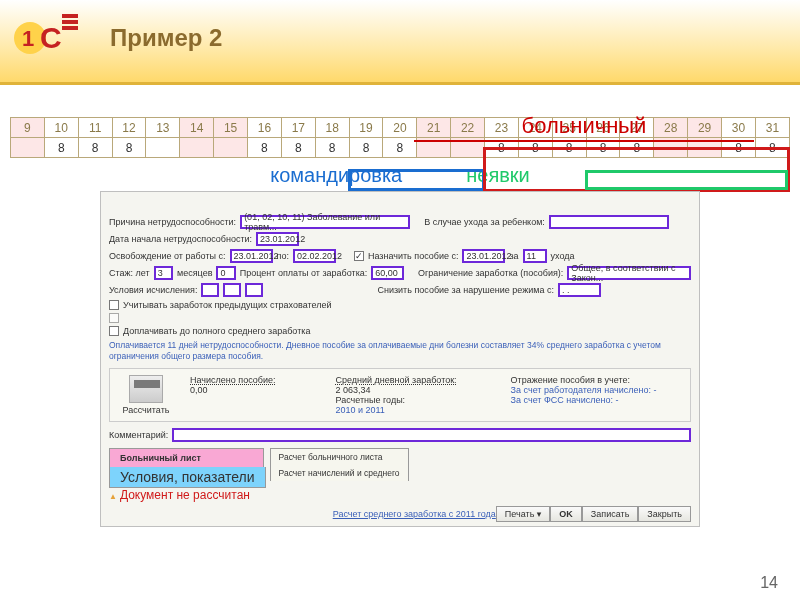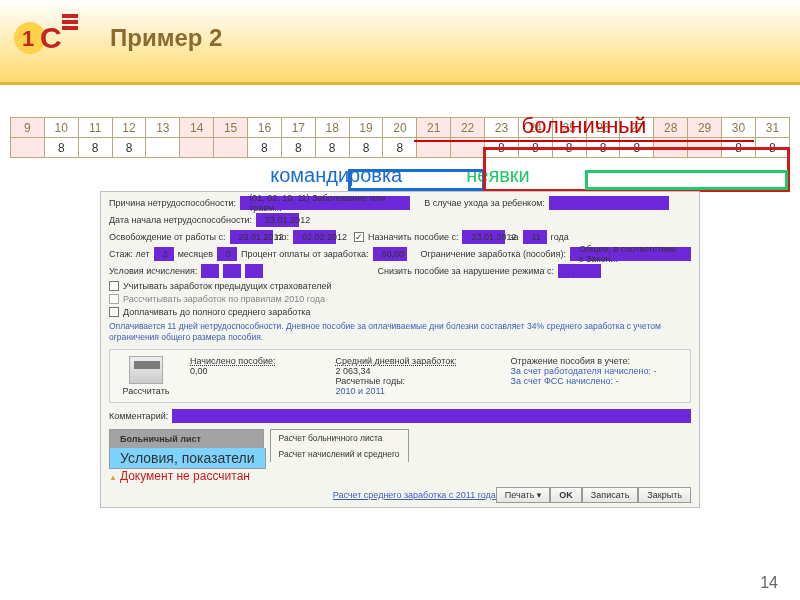--- a/index.html
+++ b/index.html
@@ -14,40 +14,40 @@
 .cal td,.cal th{border:1px solid #b9a87a;height:20px;text-align:center;font-size:12px;color:#8a7a4a;background:#fff}
 .cal td.v{font-size:12px;color:#333}
 .cal td.pink{background:#fde7e7}
 .overlay{position:absolute;pointer-events:none}
 .box-blue{border:3px solid #1a6dd0}
 .box-red{border:3px solid #d01a1a}
 .box-green{border:3px solid #1fc96a}
 .lbls{display:flex;justify-content:center;gap:64px;margin:6px 0 4px;font-size:20px}
 .lbl-b{color:#1a6dd0}
 .lbl-g{color:#1fc96a}
-.form{margin:0 auto;width:600px;border:1px solid #bfbfbf;background:#f5f5f0;font-size:9px;color:#333;padding:4px 8px 4px;position:relative}
+.form{margin:0 auto;width:600px;border:1px solid #bfbfbf;background:#f5f5f0;font-size:9px;color:#333;padding:23px 8px 4px;position:relative}
 .frow{display:flex;align-items:center;gap:4px;margin-bottom:3px;flex-wrap:nowrap}
 .flab{color:#333;white-space:nowrap}
 .flab2{color:#333;white-space:nowrap;margin-left:10px}
-.inp{border:7px solid #6d28d9;background:#fff;height:14px;padding:0 2px;font-size:9px;display:inline-flex;align-items:center}
+.inp{border:2px solid #6d28d9;background:#fff;height:14px;padding:0 2px;font-size:9px;display:inline-flex;align-items:center}
 .date{width:43px}
 .cbox{width:10px;height:10px;border:1px solid #777;background:#fff;display:inline-block}
 .cbox.chk::after{content:"✓";font-size:9px;line-height:8px;display:block}
 .blue-note{color:#3a5fb8;font-size:8.5px;line-height:11px;margin:4px 0}
 .calc-row{display:flex;gap:14px;align-items:flex-start;margin:6px 0;border:1px solid #ccc;background:#f8f8f2;padding:6px}
 .calc-btn{width:60px;text-align:center;font-size:9px;color:#333}
 .calc-btn .ico{width:34px;height:28px;background:linear-gradient(#eee,#ccc);border:1px solid #aaa;margin:0 auto 2px;position:relative}
 .calc-btn .ico::after{content:"";position:absolute;left:4px;top:4px;width:26px;height:8px;background:#7a7a7a}
 .calc-col{font-size:9px}
 .calc-col .t{text-decoration:underline dotted}
 .calc-col .v{font-weight:normal}
 .calc-col .s{color:#3a5fb8}
 .tabs{display:flex;margin:6px 0 0}
 .tab{border:1px solid #999;border-bottom:none;background:#f0f0e8;padding:4px 10px;font-size:9px;font-weight:bold;margin-right:2px}
-.tab.on{background:#a3a3a3}
+.tab.on{background:#f9a8d4}
 .tab2{border:1px solid #999;border-bottom:none;background:#f6f6ee;padding:3px 8px;font-size:8.5px;margin-right:2px}
 .status{color:#d01a1a;font-size:12px;}
 .status::before{content:"▲";color:#e6a23a;margin-right:3px;font-size:8px}
 .foot{display:flex;justify-content:flex-end;margin-top:4px;align-items:center;font-size:9px}
 .foot .lnk{color:#3a5fb8;text-decoration:underline}
 .foot .btn{border:1px solid #999;background:linear-gradient(#fafafa,#e6e6e0);padding:2px 8px;font-size:9px}
 .pg{position:absolute;right:22px;bottom:8px;font-size:16px;color:#666}
 </style>
 </head>
 <body>
@@ -145,21 +145,21 @@
   <div class="frow">
     <span class="flab">Освобождение от работы с:</span>
     <span class="inp date">23.01.2012</span>
     <span class="flab">по:</span>
     <span class="inp date">02.02.2012</span>
     <span class="cbox chk" style="margin-left:14px"></span>
     <span class="flab">Назначить пособие с:</span>
     <span class="inp date">23.01.2012</span>
     <span class="flab">за</span>
     <span class="inp" style="width:24px">11</span>
-    <span class="flab">года</span>
+    <span class="flab">ухода</span>
   </div>
   <div class="frow">
     <span class="flab">Стаж: лет</span>
     <span class="inp" style="width:20px">3</span>
     <span class="flab">месяцев</span>
     <span class="inp" style="width:20px">0</span>
     <span class="flab">Процент оплаты от заработка:</span>
     <span class="inp" style="width:34px">60,00</span>
     <span class="flab2">Ограничение заработка (пособия):</span>
     <span class="inp" style="width:130px">Общее, в соответствии с Закон...</span>
@@ -171,21 +171,20 @@
     <span class="inp" style="width:18px"></span>
     <span class="flab2" style="margin-left:110px">Снизить пособие за нарушение режима с:</span>
     <span class="inp date">. .</span>
   </div>
   <div class="frow">
       <span class="cbox"></span>
       <span class="flab">Учитывать заработок предыдущих страхователей</span>
     </div>
   <div class="frow" style="opacity:.6">
       <span class="cbox"></span>
-      <span class="flab">Рассчитывать заработок по правилам 2010 года</span>
     </div>
   <div class="frow">
       <span class="cbox"></span>
       <span class="flab">Доплачивать до полного среднего заработка</span>
     </div>
   <div class="blue-note">Оплачивается 11 дней нетрудоспособности. Дневное пособие за оплачиваемые дни болезни составляет 34% среднего заработка с учетом ограничения общего размера пособия.</div>
 
   <div class="calc-row">
     <div class="calc-btn">
       <div class="ico"></div>

